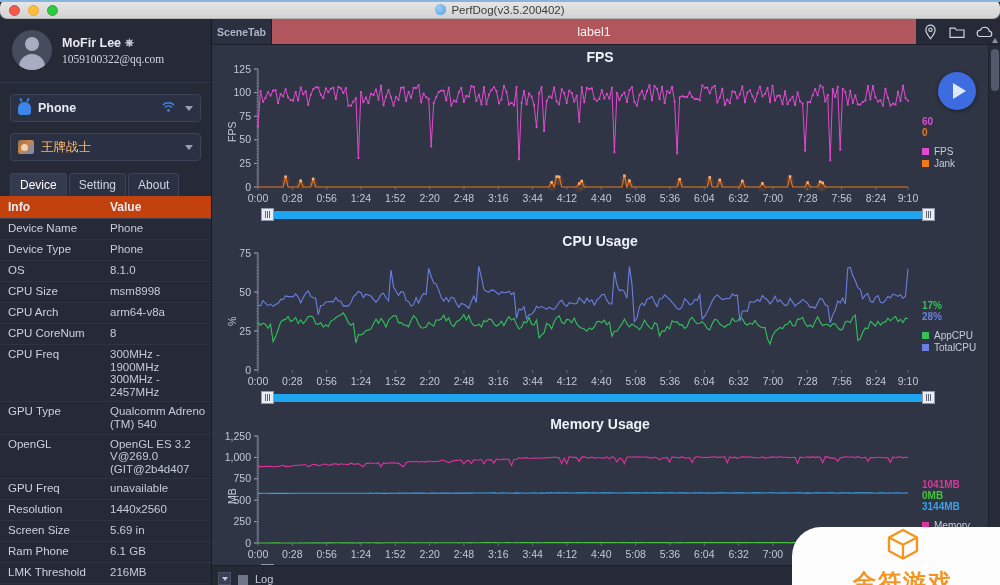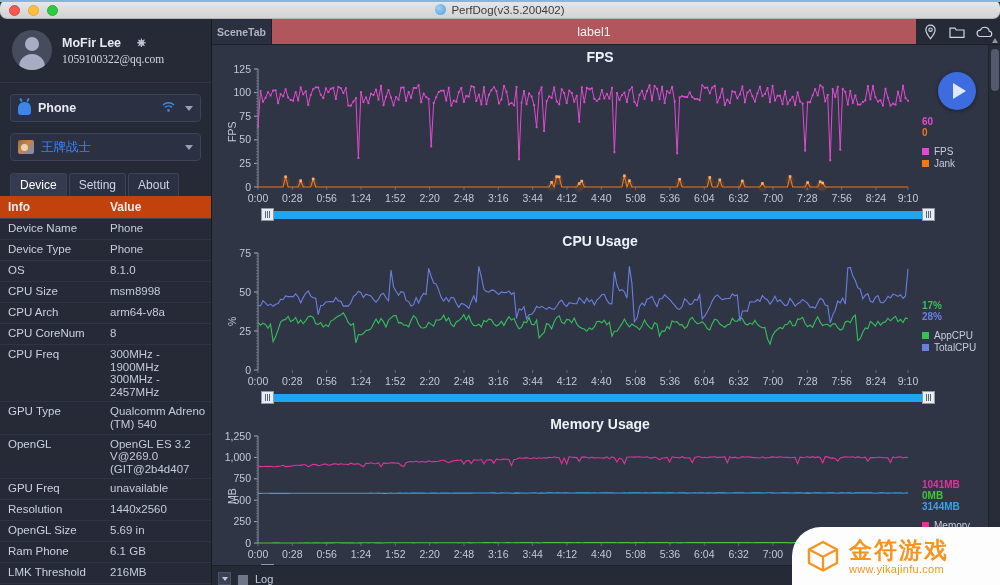--- a/index.html
+++ b/index.html
@@ -48,21 +48,21 @@
   }
   .avatar::before {
     content: ""; position: absolute; left: 13px; top: 7px; width: 14px; height: 14px;
     border-radius: 50%; background: #a8adc4;
   }
   .avatar::after {
     content: ""; position: absolute; left: 7px; top: 24px; width: 26px; height: 19px;
     border-radius: 13px 13px 0 0; background: #a8adc4;
   }
   .acct-lines { min-width: 0; }
-  .acct-name { font-size: 12.5px; color: #e6e9f2; font-weight: bold; display: flex; align-items: center; gap: 16px; }
+  .acct-name { font-size: 12.5px; color: #e6e9f2; font-weight: bold; display: flex; align-items: center; gap: 4px; }
   .power-ic { font-size: 11px; color: #c9cedd; }
   .acct-mail { font-size: 11.5px; color: #d3d7e3; margin-top: 3px; font-family: Liberation Serif, serif; }
   .sb-sep { height: 1px; background: #30364a; margin: 0 0 0 0; }
 
   .sel-box {
     margin: 11px 10px 0 10px; height: 28px; border: 1px solid #3c4258;
     border-radius: 4px; background: #2b3142; display: flex; align-items: center;
     padding: 0 7px; gap: 7px; position: relative;
   }
   .droid {
@@ -80,21 +80,21 @@
   .caret { width: 0; height: 0; border-left: 4px solid transparent; border-right: 4px solid transparent; border-top: 5px solid #9aa0b4; }
   .gameicon {
     width: 16px; height: 14px; flex: 0 0 16px; border-radius: 2px;
     background: linear-gradient(135deg,#8d6a4a 0%,#c9824a 40%,#6b8fc2 100%);
     position: relative; overflow: hidden;
   }
   .gameicon::after {
     content:""; position:absolute; left:3px; top:4px; width:7px; height:7px;
     border-radius:50%; background:#f0d2a8;
   }
-  .game-label { font-size: 12.5px; color: #3b82f6; flex: 1; }
+  .game-label { font-size: 12.5px; color: #fdba74; flex: 1; }
 
   .tabs { display: flex; margin: 12px 0 0 10px; }
   .tab {
     padding: 4px 9px; font-size: 12px; color: #cfd4e2; border: 1px solid #3c4258;
     border-bottom: none; background: #2b3142; margin-right: 2px; border-radius: 3px 3px 0 0;
   }
   .tab.active { background: #343b4e; color: #fff; }
 
   .info-table { width: 212px; }
   .info-table .row { display: flex; border-bottom: 1px solid #2e3442; min-height: 21px; }
@@ -161,21 +161,21 @@
   .sbottom { position: absolute; left: 0; bottom: 0; width: 776px; height: 20px; background: #252a36; border-top: 1px solid #1b202b; display: flex; align-items: flex-end; padding-left: 6px; gap: 7px; overflow: hidden; }
   .minibtn { width: 13px; height: 13px; background: #3a4153; border: 1px solid #4a5266; display:flex; align-items:center; justify-content:center; }
   .minibtn .d { width: 0; height: 0; border-left: 3px solid transparent; border-right: 3px solid transparent; border-top: 4px solid #c3c8d8; }
   .logchk { width: 10px; height: 10px; background: #6f7687; }
   .logtxt { font-size: 11px; color: #c7ccdc; }
 
   
   .wm {
     position: absolute; right: 0px; bottom: 0px; width: 208px; height: 58px;
     background: #fdfdfd; border-radius: 29px 0 0 0; display: flex; align-items: center;
-    padding-left: 14px; gap: 9px; z-index: 30;
+    padding-left: 14px; gap: 9px; z-index: 30; flex-direction: column;
   }
   .wm .cube { width: 34px; height: 34px; flex: 0 0 34px; }
   .wm .txtcol { display: flex; flex-direction: column; }
   .wm .cn { font-size: 23px; font-weight: bold; color: #f5941f; letter-spacing: 2px; line-height: 25px; }
   .wm .url { font-size: 11px; color: #f5941f; letter-spacing: .3px; }
 </style>
 </head>
 <body>
 
 <div id="app">
@@ -283,21 +283,21 @@
         </div>
         <div class="row">
           <div class="c1">GPU Freq</div>
           <div class="c2">unavailable</div>
         </div>
         <div class="row">
           <div class="c1">Resolution</div>
           <div class="c2">1440x2560</div>
         </div>
         <div class="row">
-          <div class="c1">OpenGL Size</div>
+          <div class="c1">Screen Size</div>
           <div class="c2">5.69 in</div>
         </div>
         <div class="row">
           <div class="c1">Ram Phone</div>
           <div class="c2">6.1 GB</div>
         </div>
         <div class="row">
           <div class="c1">LMK Threshold</div>
           <div class="c2">216MB</div>
         </div>

